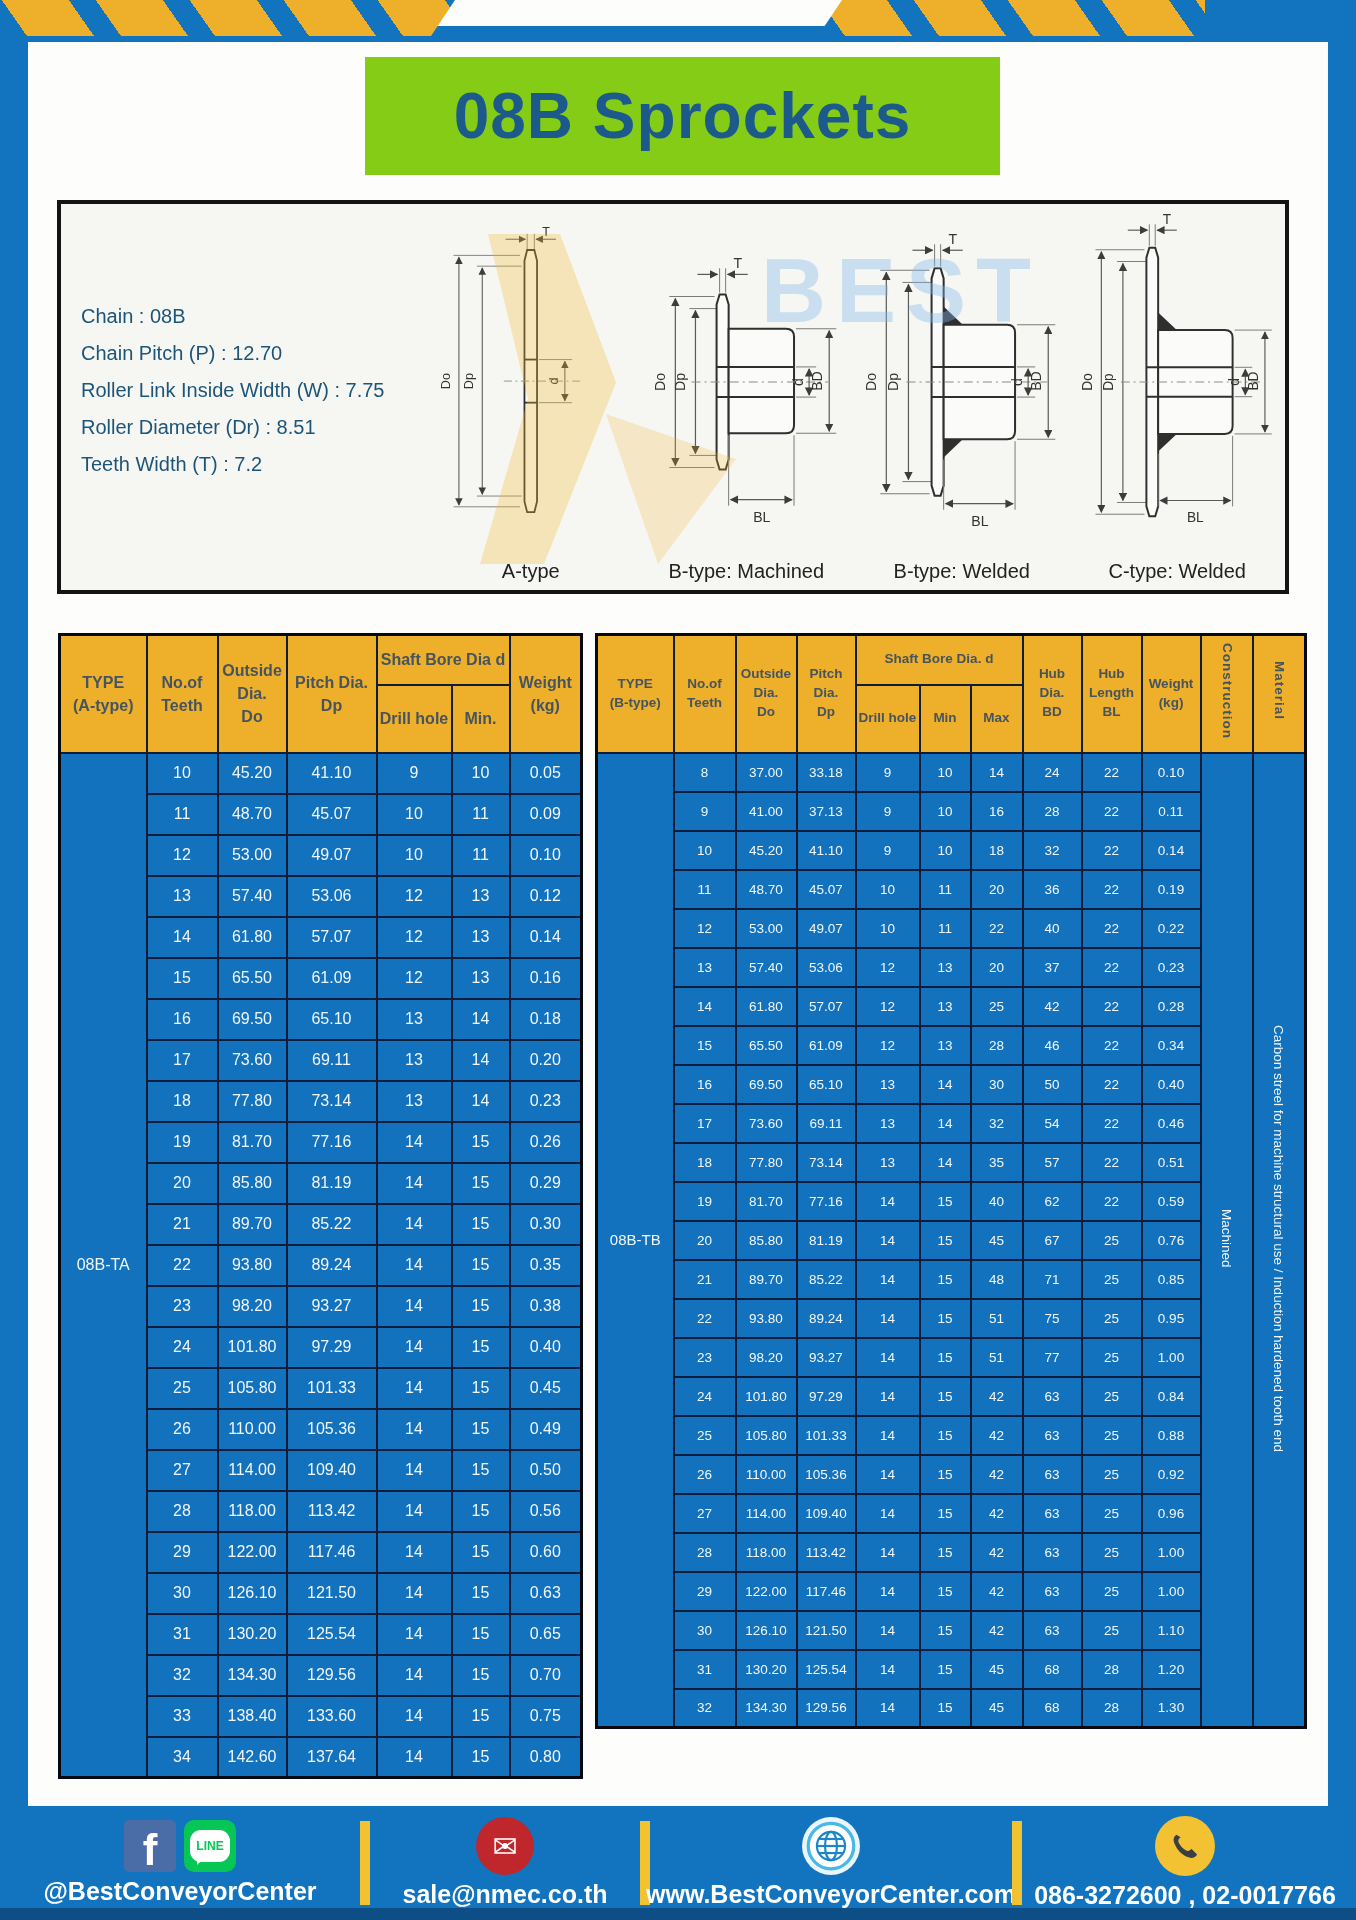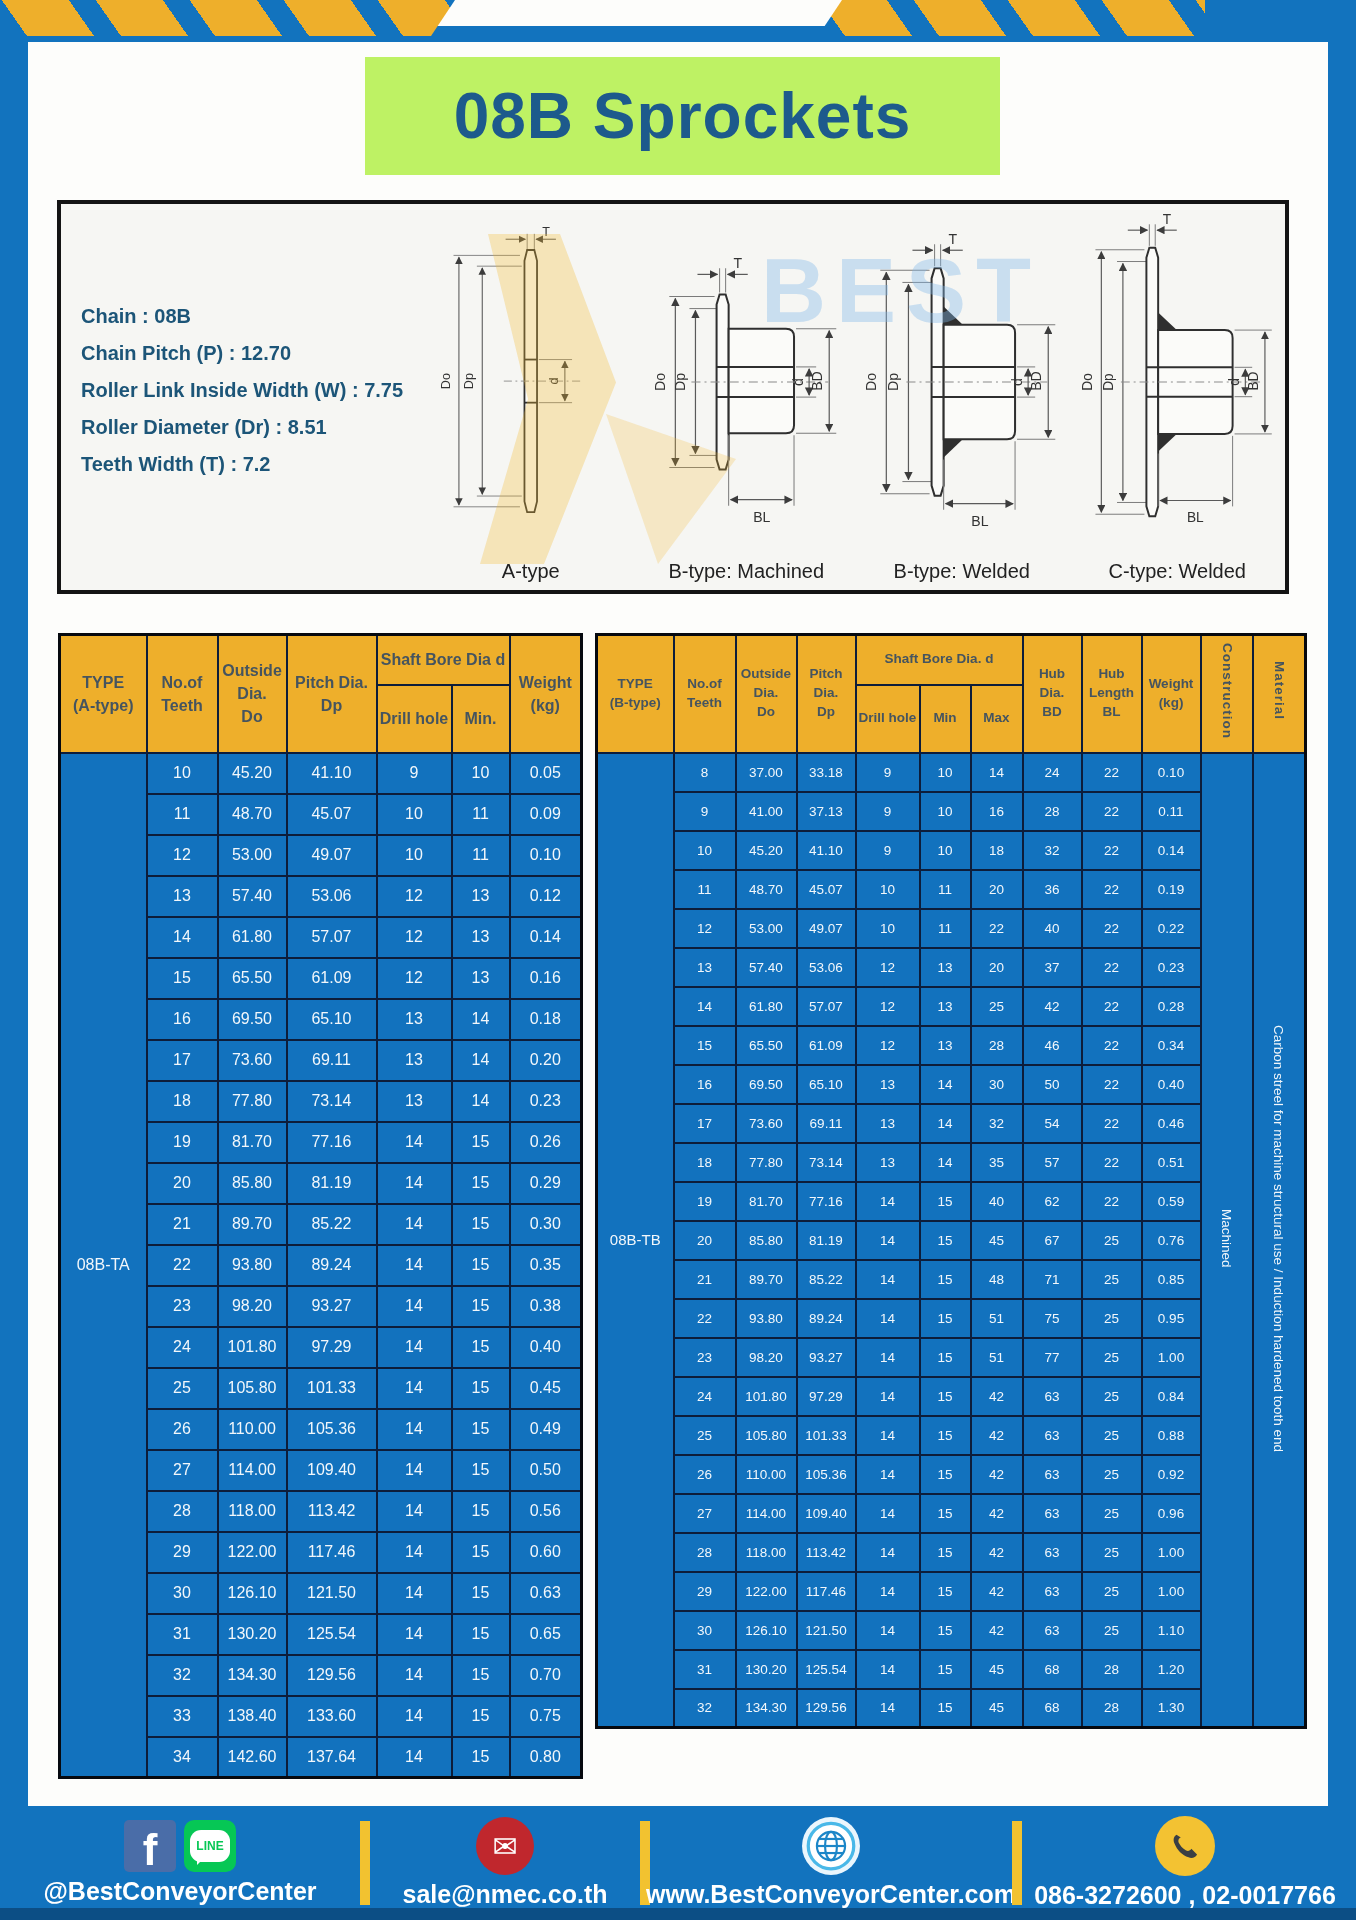--- a/index.html
+++ b/index.html
@@ -8,28 +8,28 @@
   
   .side-border{position:absolute;top:0;bottom:0;width:28px;background:#1273BE;z-index:5;}
   .side-border.left{left:0}.side-border.right{right:0}
   .top-bar{position:absolute;left:0;right:0;top:26px;height:16px;background:#1273BE;z-index:6;}
   .ribbon{position:absolute;top:0;height:36px;z-index:7;
           background:repeating-linear-gradient(55deg,#1273BE 0 22px,#EEAF2B 22px 77px);}
   .ribbon.rleft{left:0;width:455px;clip-path:polygon(0 0,100% 0,calc(100% - 24px) 100%,0 100%);}
   .ribbon.rright{left:818px;width:392px;clip-path:polygon(24px 0,100% 0,100% 100%,0 100%);}
   .ribbon-solid{position:absolute;top:0;left:1205px;right:0;height:36px;background:#1273BE;z-index:7;}
   
-  .title-banner{position:absolute;left:365px;top:57px;width:635px;height:118px;background:#bef264;
+  .title-banner{position:absolute;left:365px;top:57px;width:635px;height:118px;background:#84cc16;
                 display:flex;align-items:center;justify-content:center;z-index:4;}
   .title-banner h1{margin:0;font-size:64px;font-weight:bold;color:#1D5A8C;letter-spacing:1px;}
   
   .diagram-box{position:absolute;left:57px;top:200px;width:1232px;height:394px;background:#F6F6F3;
                border:4px solid #141414;box-sizing:border-box;}
   .specs{position:absolute;left:20px;top:94px;width:365px;z-index:4;}
-  .spec-line{font-size:20px;font-weight:bold;color:#1C5578;line-height:37px;white-space:nowrap;}
+  .spec-line{font-size:20px;font-weight:normal;color:#1C5578;line-height:37px;white-space:nowrap;}
   .drawings{position:absolute;left:362px;top:4px;width:862px;height:382px;display:flex;z-index:1;}
   .dcol{flex:1;display:flex;flex-direction:column;align-items:center;}
   .dcol svg{width:100%;height:348px;}
   .dcaption{font-size:20px;color:#222;margin-top:4px;}
   .wm-text{position:absolute;left:470px;top:36px;width:740px;text-align:center;z-index:3;pointer-events:none;}
   .wm-text span{display:block;font-weight:bold;font-size:90px;line-height:102px;letter-spacing:10px;
                 color:rgba(130,185,235,0.38);}
   .wm-shape1{position:absolute;left:395px;top:30px;width:160px;height:330px;z-index:2;pointer-events:none;
              background:rgba(242,186,51,0.30);
              clip-path:polygon(20% 0,65% 0,100% 45%,55% 100%,15% 100%,45% 50%);}

